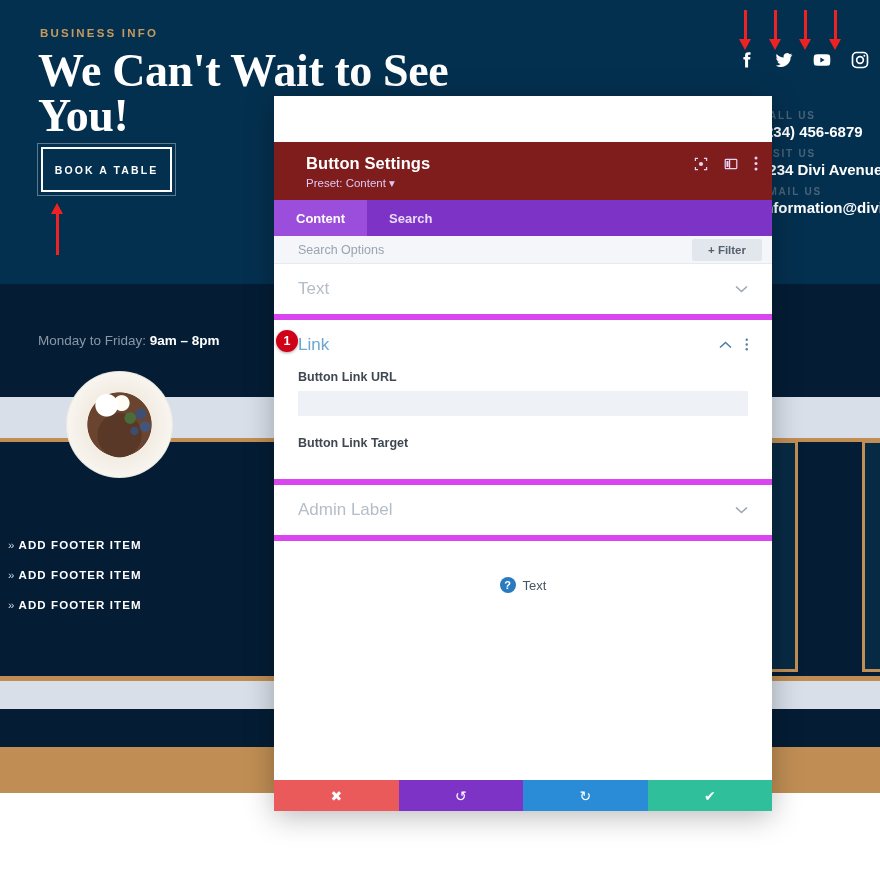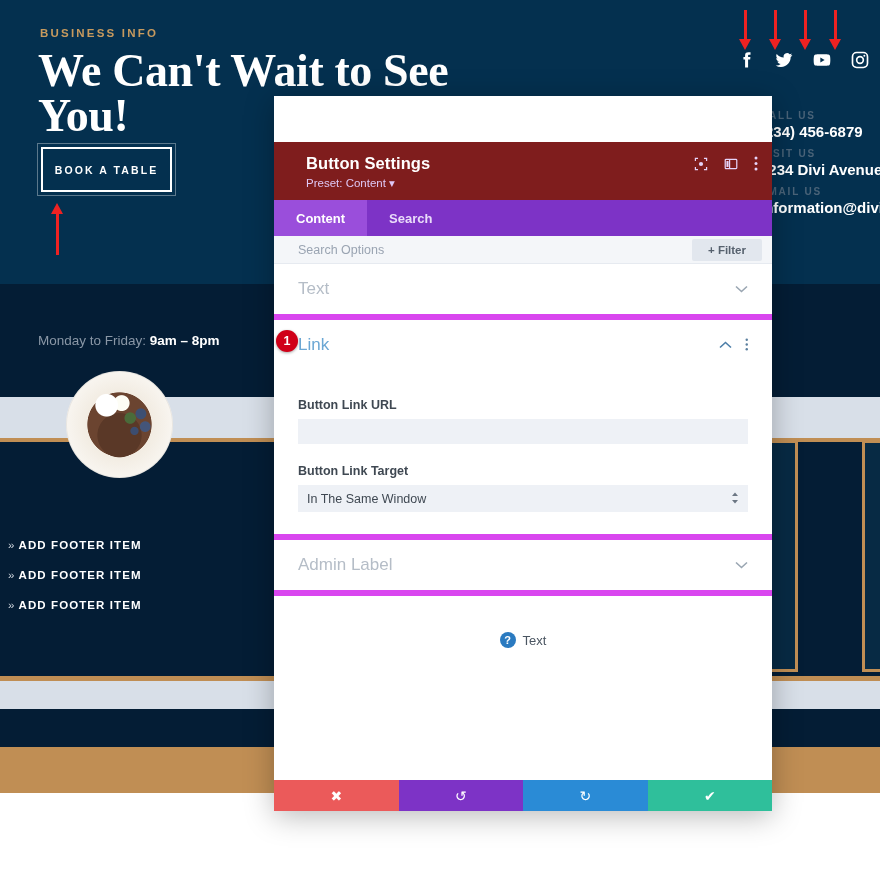--- a/index.html
+++ b/index.html
@@ -199,21 +199,21 @@
     display: flex; align-items: center; justify-content: space-between;
     height: 50px; cursor: pointer;
   }
   .sect-name { font-size: 17px; color: #b5bdc7; }
   .sect.open .sect-name { color: #6ba7d4; }
   .sect-ctl { display: flex; align-items: center; gap: 13px; color: #9fb4c7; }
   .chevron { font-size: 11px; color: #9aa6b2; line-height: 1; }
   .sect.open .chevron { color: #4c7ea8; }
   .dots { font-size: 13px; color: #5b7f9e; letter-spacing: 0; line-height: 1; }
 
-  .sect-body { padding: 0 0 22px 0; margin-top: 28px; }
+  .sect-body { padding: 0 0 22px 0; }
   .field-label { font-size: 12.5px; color: #3f4852; font-weight: bold; margin-bottom: 7px; }
   .field-input {
     width: 100%; height: 25px; background: #eef1f6; border: none; outline: none;
     padding: 0 8px; font-size: 12.5px; color: #3f4852;
     font-family: "Liberation Sans", sans-serif;
   }
   .field-gap { height: 20px; }
   .field-select {
     width: 100%; height: 27px; background: #eef1f6; border: none;
     padding: 0 9px; font-size: 12.5px; color: #3f4852; cursor: pointer;
@@ -405,29 +405,20 @@
                   <circle cx="2" cy="13" r="1.4"></circle>
                 </svg>
             </span>
           </div>
         </div>
         <div class="sect-body">
           <div class="field-label">Button Link URL</div>
           <input class="field-input" type="text" value="" style="">
           <div class="field-gap"></div>
           <div class="field-label">Button Link Target</div>
-          <div class="field-select">
-            <span>In The Same Window</span>
-            <span class="sel-arrows">
-              <svg width="8" height="12" viewBox="0 0 8 12" fill="currentColor">
-                  <path d="M4 0.5 L7 4 L1 4 Z"></path>
-                  <path d="M4 11.5 L7 8 L1 8 Z"></path>
-                </svg>
-            </span>
-          </div>
         </div>
       </div>
 
       <div class="sect">
         <div class="sect-head">
           <div class="sect-name">Admin Label</div>
           <div class="sect-ctl">
             <span class="chevron">
               <svg width="13" height="8" viewBox="0 0 13 8" fill="none" stroke="currentColor" stroke-width="1.6">
                   <path d="M1 1.5 L6.5 6.5 L12 1.5"></path>

